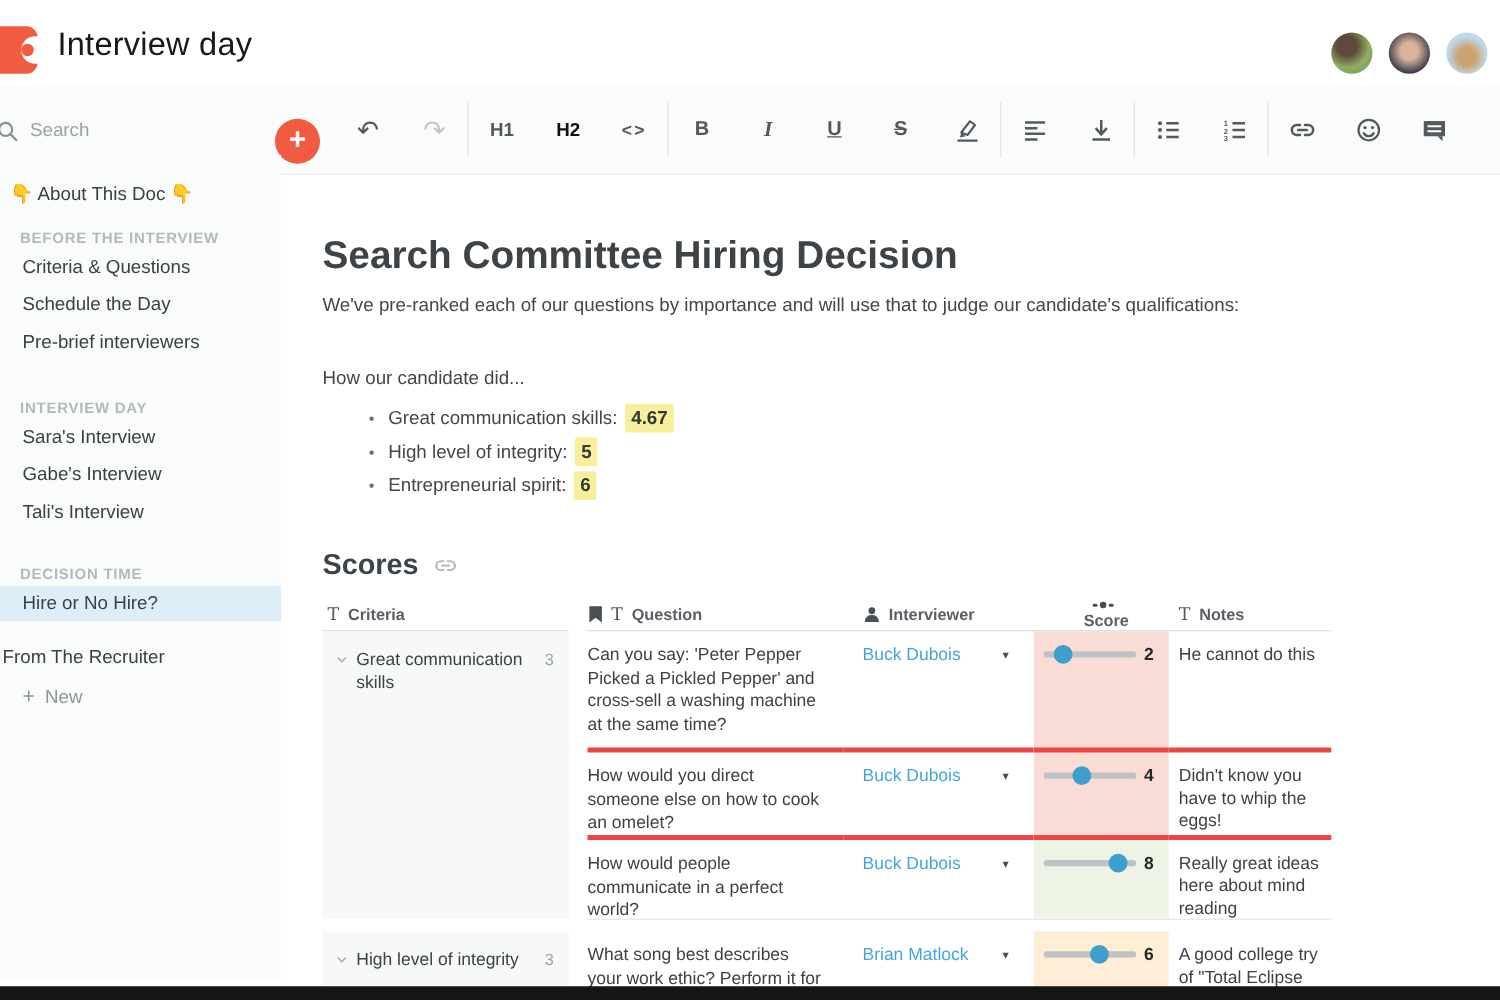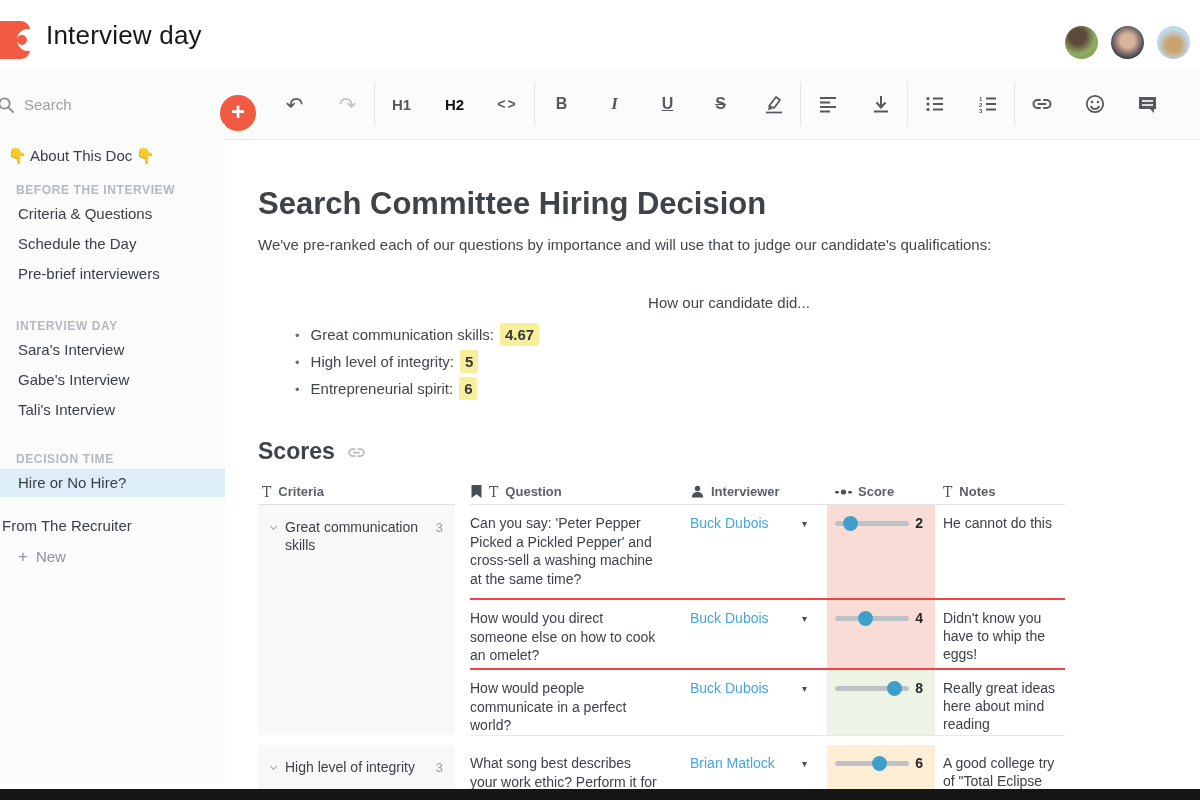--- a/index.html
+++ b/index.html
@@ -47,36 +47,36 @@
   .sb-item{padding-left:18px;height:30px;line-height:30px;font-size:15px;color:#3b4045;cursor:pointer;white-space:nowrap;}
   .sb-item.selected{background:#ddeef8;height:28px;line-height:28px;margin:1px 0;}
   .sb-top{padding-left:2px;margin-top:15px;height:28px;line-height:28px;font-size:15px;color:#3b4045;cursor:pointer;}
   .sb-new{padding-left:18px;margin-top:3px;height:28px;line-height:28px;font-size:15px;color:#8f959a;cursor:pointer;}
   .sb-new .plus{font-size:17px;margin-right:8px;color:#8f959a;}
 
   
   .main{position:absolute;left:225px;top:140px;width:975px;height:660px;background:#fff;padding-left:33px;overflow:hidden;}
   .doc-h1{margin:45px 0 0 0;font-size:31px;line-height:38px;font-weight:700;color:#3e4347;}
   .doc-intro{margin:12px 0 0 0;font-size:15px;line-height:19px;color:#42474c;}
-  .doc-how{margin:40px 0 0 0;font-size:15px;color:#42474c;text-align:center;}
+  .doc-how{margin:40px 0 0 0;font-size:15px;color:#42474c;}
   .doc-ul{margin:10px 0 0 0;padding:0;list-style:none;}
   .doc-ul li{height:27px;line-height:27px;padding-left:37px;font-size:15px;color:#42474c;}
   .bullet-dot{color:#6a6f73;margin-right:11px;font-size:13px;}
   .hl-val{background:#F8EF9D;font-weight:700;color:#33373a;padding:3px 5px;border-radius:2px;margin-left:6px;}
   .scores-row{margin-top:35px;height:28px;display:flex;align-items:center;}
   .scores-h2{font-size:23px;font-weight:700;color:#3e4347;}
   .anchor-icon{margin-left:11px;margin-top:3px;cursor:pointer;}
 
   
   .thead{margin-top:14px;display:flex;height:26px;font-size:13px;font-weight:700;color:#5a6066;}
   .th-criteria{width:197px;display:flex;align-items:center;border-bottom:1px solid #dee1e3;cursor:pointer;}
   .th-spacer{width:15px;}
   .th-rest{width:595px;display:flex;border-bottom:1px solid #dee1e3;}
   .th-cell{display:flex;align-items:center;cursor:pointer;}
-  .th-q{width:205px;}.th-i{width:152px;padding-left:15px;}.th-s{width:108px;padding-left:8px;}.th-n{width:130px;padding-left:8px;}
+  .th-q{width:205px;}.th-i{width:152px;padding-left:15px;}.th-s{width:108px;padding-left:8px;flex-direction:column;}.th-n{width:130px;padding-left:8px;}
   .t-icon{font-family:"DejaVu Serif",serif;font-size:14px;color:#55595e;margin-right:7px;font-weight:400;}
   .th-criteria .t-icon{margin-left:4px;}
   .hicon{margin-right:6px;display:inline-flex;}
 
   .tgrid{display:grid;grid-template-columns:197px 15px 205px 152px 108px 130px;
          grid-template-rows:93px 70px 67px 10px 70px;}
   .crit-cell{background:#f7f8f8;display:flex;align-items:flex-start;padding:13px 0 0 10px;cursor:pointer;}
   .crit-cell .chev{margin:4px 6px 0 0;color:#b0b5b8;flex:none;}
   .crit-text{width:150px;font-size:14px;line-height:1.3;color:#3d4246;}
   .crit-count{margin-left:auto;padding-right:12px;margin-top:2px;font-size:13px;color:#9aa0a4;}
@@ -87,21 +87,21 @@
   .i-name{font-size:14px;color:#45A5DE;}
   .dd-arrow{font-size:10px;color:#4a4f54;margin-top:3px;}
   .s-cell{grid-column:5;position:relative;}
   .tone-red{background:#F9DCD6;}
   .tone-green{background:#EDF3E5;}
   .tone-orange{background:#FDEED5;}
   .track{position:absolute;left:8px;top:16px;width:74px;height:5px;border-radius:3px;background:#bfc2c4;cursor:pointer;}
   .handle{position:absolute;top:-5px;left:calc(var(--pct,50%) - 7px);width:15px;height:15px;border-radius:50%;background:#3F9FCC;}
   .score-num{position:absolute;right:12px;top:10px;font-size:14px;font-weight:700;color:#26292c;}
   .n-cell{grid-column:6;padding:9px 0 0 8px;font-size:14px;line-height:1.3;color:#3d4246;cursor:text;}
-  .bt{border-top:2px solid #ef4444;}
+  .bt{border-top:4px solid #ef4444;}
   .group-sep{grid-column:3/7;grid-row:4;border-top:1px solid #e6e8ea;}
 
   .black-bar{position:absolute;left:0;bottom:0;width:1200px;height:11px;background:#161616;}
   svg{display:block;}
 </style>
 </head>
 <body>
 
 <div class="screen">
 

